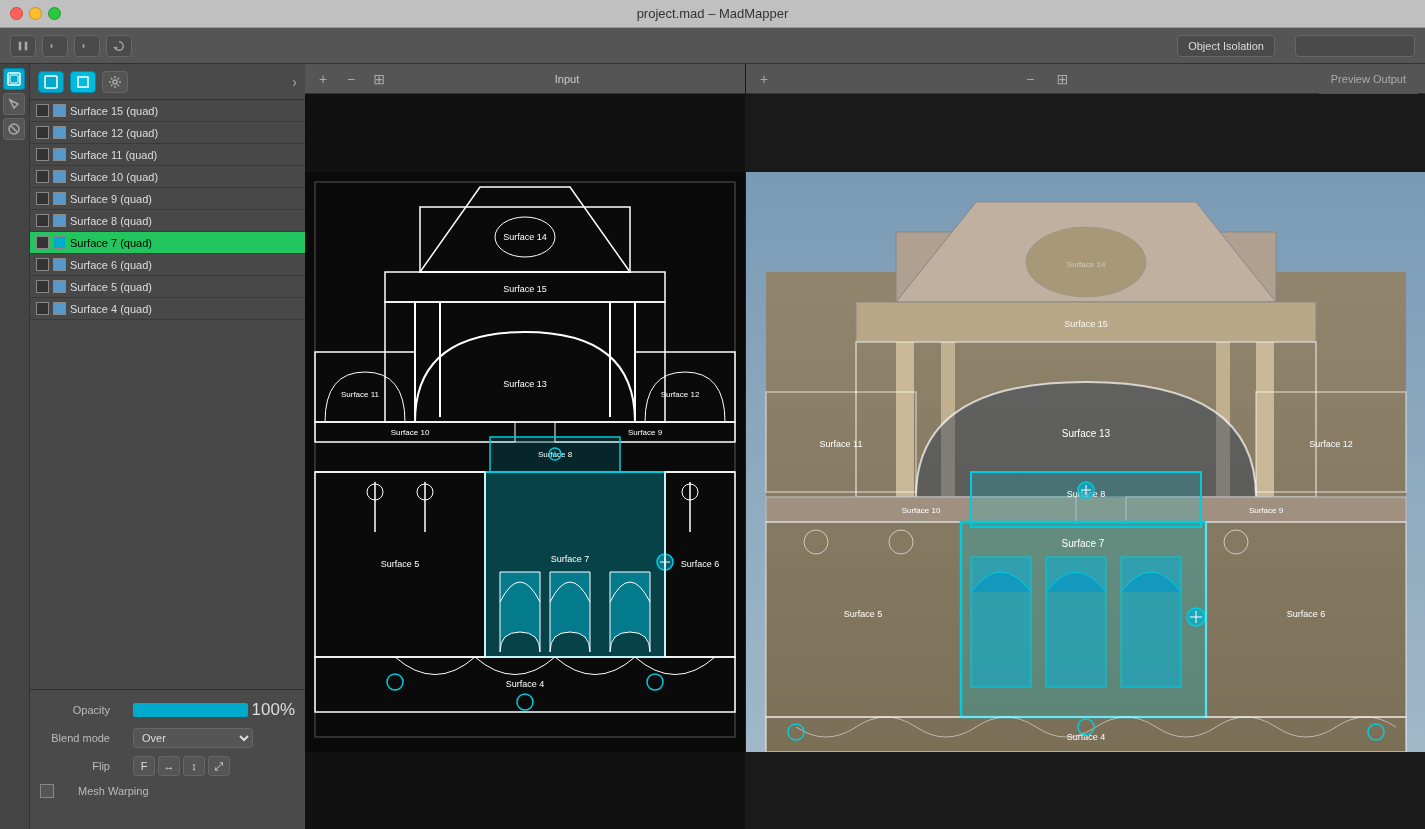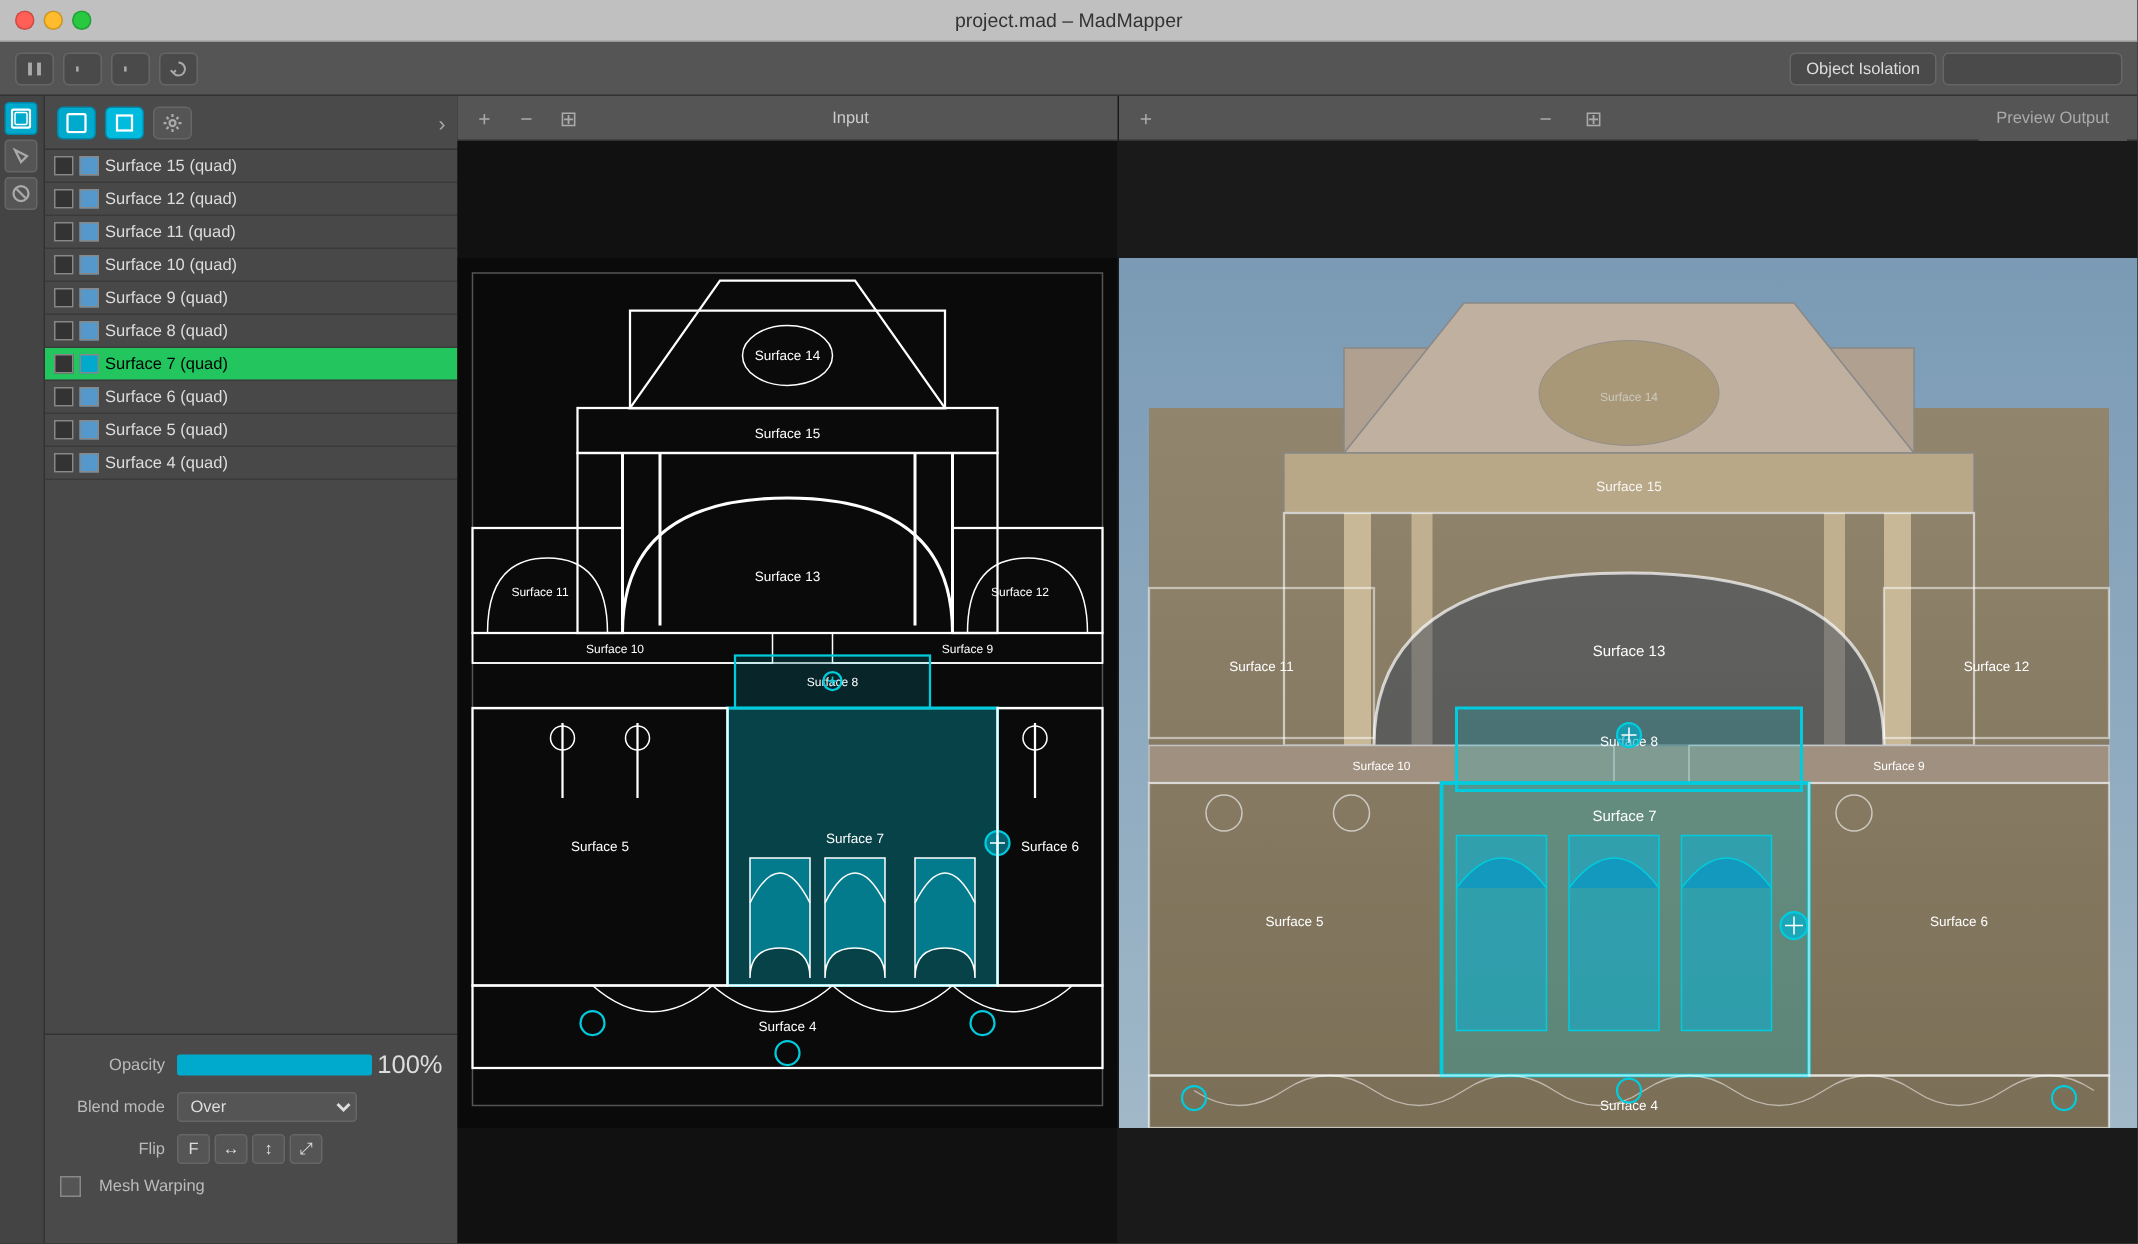--- a/index.html
+++ b/index.html
@@ -60,21 +60,21 @@
       justify-content: space-between;
     }
     .toolbar-left {
       display: flex;
       align-items: center;
       gap: 6px;
     }
     .toolbar-right {
       display: flex;
       align-items: center;
-      gap: 4px;
+      gap: 20px;
     }
     .toolbar-btn {
       background: #4a4a4a;
       border: 1px solid #666;
       border-radius: 4px;
       color: #ddd;
       padding: 3px 6px;
       cursor: pointer;
       display: flex;
       align-items: center;
@@ -189,21 +189,21 @@
     .properties-panel {
       background: #4a4a4a;
       padding: 10px;
       border-top: 1px solid #333;
       min-height: 140px;
     }
     .prop-row {
       display: flex;
       align-items: center;
       margin-bottom: 8px;
-      gap: 8px;
+      gap: 23px;
     }
     .prop-label {
       color: #bbb;
       font-size: 11px;
       width: 70px;
       text-align: right;
       flex-shrink: 0;
     }
     .prop-slider-container {
       display: flex;
@@ -243,21 +243,21 @@
       border-radius: 3px;
       color: #ddd;
       font-size: 11px;
       width: 22px; height: 20px;
       cursor: pointer;
       display: flex; align-items: center; justify-content: center;
     }
     .mesh-warp-row {
       display: flex;
       align-items: center;
-      gap: 12px;
+      gap: 24px;
       margin-top: 4px;
     }
     .mesh-checkbox {
       width: 14px; height: 14px;
       border: 1px solid #888;
       background: #555;
       cursor: pointer;
     }
     .mesh-label {
       font-size: 11px;

